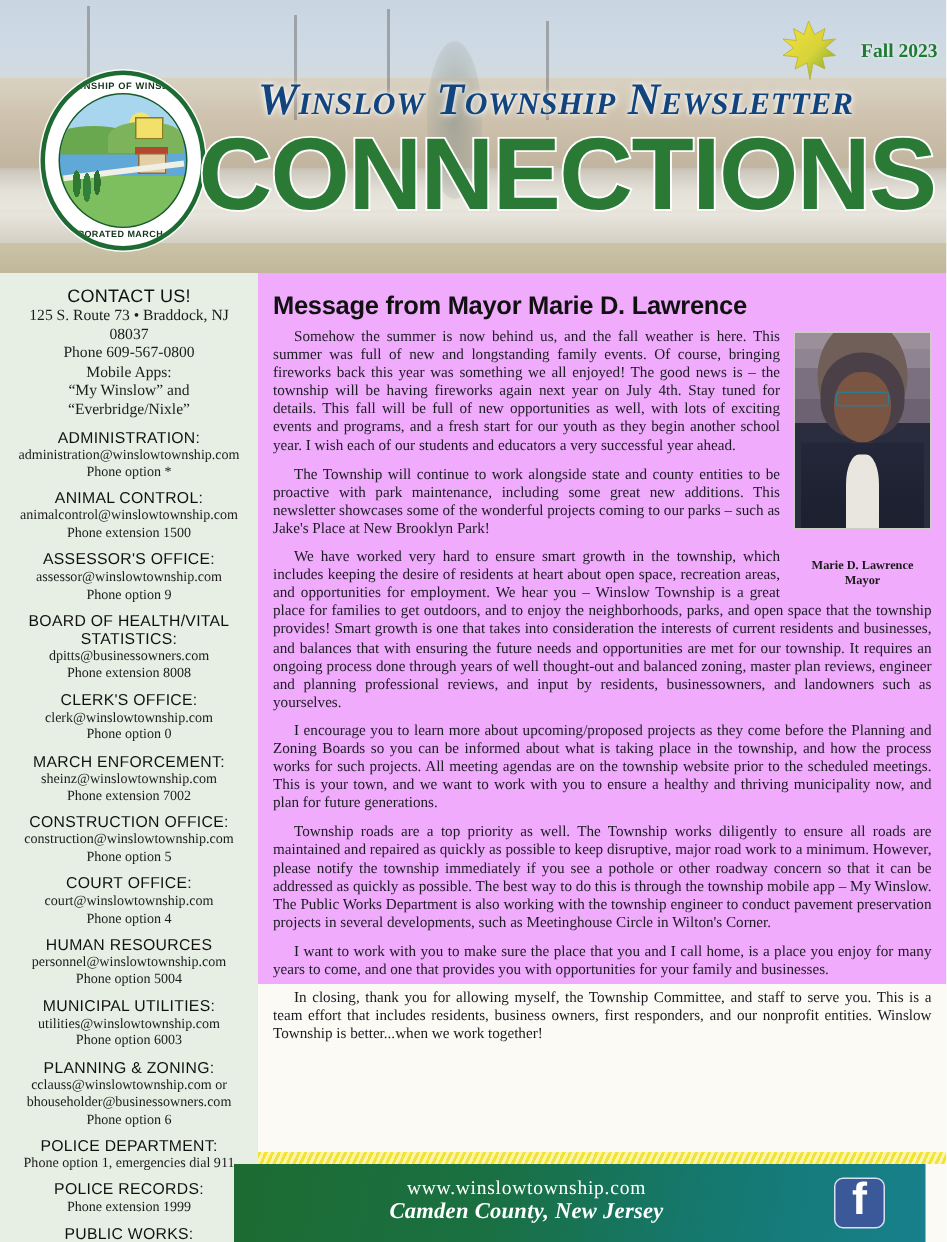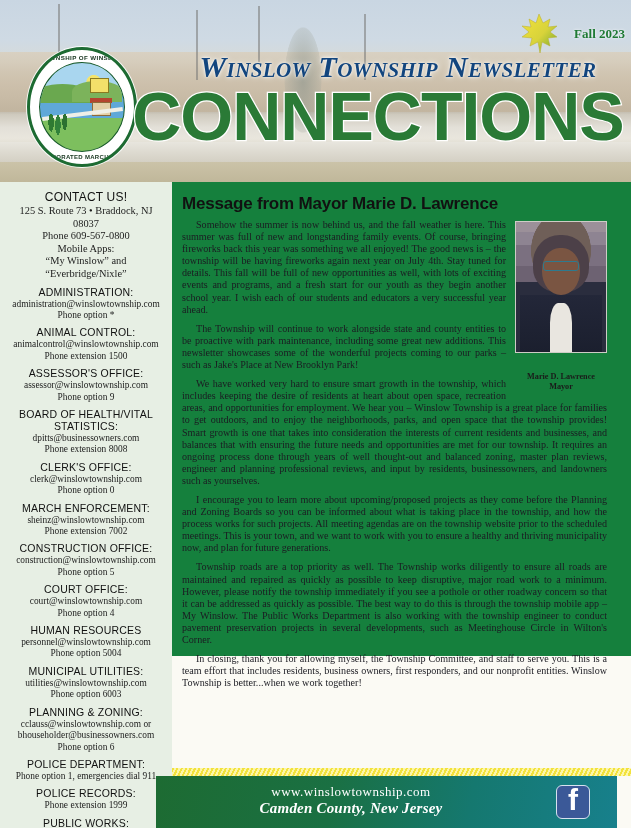--- a/index.html
+++ b/index.html
@@ -72,21 +72,21 @@
   .seal-road{position:absolute;left:2%;top:56%;width:96%;height:5%;background:#efefe6;transform:rotate(-7deg);}
   .seal-txt{
     position:absolute;left:0;top:0;width:100%;height:100%;
     font-family:"Liberation Sans", sans-serif;font-weight:bold;color:#14331c;
   }
   .seal-top{position:absolute;top:4px;left:0;width:100%;text-align:center;font-size:6.2px;letter-spacing:.4px;}
   .seal-bot{position:absolute;bottom:4px;left:0;width:100%;text-align:center;font-size:6px;letter-spacing:.3px;}
 
   .mast-title{
     position:absolute;left:172px;top:52px;width:452px;
-    text-align:center;
+    text-align:left;
     font-family:"Liberation Serif", serif;
     font-style:italic;font-weight:bold;
     font-size:30px;line-height:1;
     color:#12457e;
     font-variant:small-caps;
     letter-spacing:.4px;
     text-shadow:0 0 3px rgba(255,255,255,.95), 0 0 6px rgba(255,255,255,.8);
     white-space:nowrap;
   }
   .mast-connections{
@@ -129,23 +129,23 @@
   .sb-line{
     font-family:"Liberation Serif", serif;
     font-size:9.4px;line-height:11.4px;color:#1c1c1c;
     margin:0;word-break:break-word;
   }
   .sb-line.big{font-size:10.4px;line-height:12.6px;}
 
   
   .main{
     position:absolute;left:172px;top:182px;width:459px;height:474px;
-    background:#15803d;
+    background:#f0abfc;
     box-sizing:border-box;
-    padding:12px 24px 0 10px;
+    padding:12px 10px 0 10px;
   }
   .article-title{
     font-family:"Liberation Sans", sans-serif;
     font-weight:bold;font-size:17px;color:#111;
     margin:0 0 5px 0;letter-spacing:-.2px;
   }
   .portrait{
     float:right;width:92px;margin:2px 0 3px 9px;
   }
   .portrait-img{
@@ -323,20 +323,21 @@
         <div>Mayor</div>
       </div>
     </div>
 
     <div id="article-body">
         <p class="body-p">Somehow the summer is now behind us, and the fall weather is here. This summer was full of new and longstanding family events. Of course, bringing fireworks back this year was something we all enjoyed! The good news is – the township will be having fireworks again next year on July 4th. Stay tuned for details. This fall will be full of new opportunities as well, with lots of exciting events and programs, and a fresh start for our youth as they begin another school year. I wish each of our students and educators a very successful year ahead.</p>
         <p class="body-p">The Township will continue to work alongside state and county entities to be proactive with park maintenance, including some great new additions. This newsletter showcases some of the wonderful projects coming to our parks – such as Jake's Place at New Brooklyn Park!</p>
         <p class="body-p">We have worked very hard to ensure smart growth in the township, which includes keeping the desire of residents at heart about open space, recreation areas, and opportunities for employment. We hear you – Winslow Township is a great place for families to get outdoors, and to enjoy the neighborhoods, parks, and open space that the township provides! Smart growth is one that takes into consideration the interests of current residents and businesses, and balances that with ensuring the future needs and opportunities are met for our township. It requires an ongoing process done through years of well thought-out and balanced zoning, master plan reviews, engineer and planning professional reviews, and input by residents, businessowners, and landowners such as yourselves.</p>
         <p class="body-p">I encourage you to learn more about upcoming/proposed projects as they come before the Planning and Zoning Boards so you can be informed about what is taking place in the township, and how the process works for such projects. All meeting agendas are on the township website prior to the scheduled meetings. This is your town, and we want to work with you to ensure a healthy and thriving municipality now, and plan for future generations.</p>
         <p class="body-p">Township roads are a top priority as well. The Township works diligently to ensure all roads are maintained and repaired as quickly as possible to keep disruptive, major road work to a minimum. However, please notify the township immediately if you see a pothole or other roadway concern so that it can be addressed as quickly as possible. The best way to do this is through the township mobile app – My Winslow. The Public Works Department is also working with the township engineer to conduct pavement preservation projects in several developments, such as Meetinghouse Circle in Wilton's Corner.</p>
+        <p class="body-p">I want to work with you to make sure the place that you and I call home, is a place you enjoy for many years to come, and one that provides you with opportunities for your family and businesses.</p>
         <p class="body-p">In closing, thank you for allowing myself, the Township Committee, and staff to serve you. This is a team effort that includes residents, business owners, first responders, and our nonprofit entities. Winslow Township is better...when we work together!</p>
       </div>
   </div>
 
   <div class="yellow-band"></div>
   <div class="footer">
     <div class="footer-url">www.winslowtownship.com</div>
     <div class="footer-sub">Camden County, New Jersey</div>
     <div class="fb">
       <div class="fb-f">f</div>

